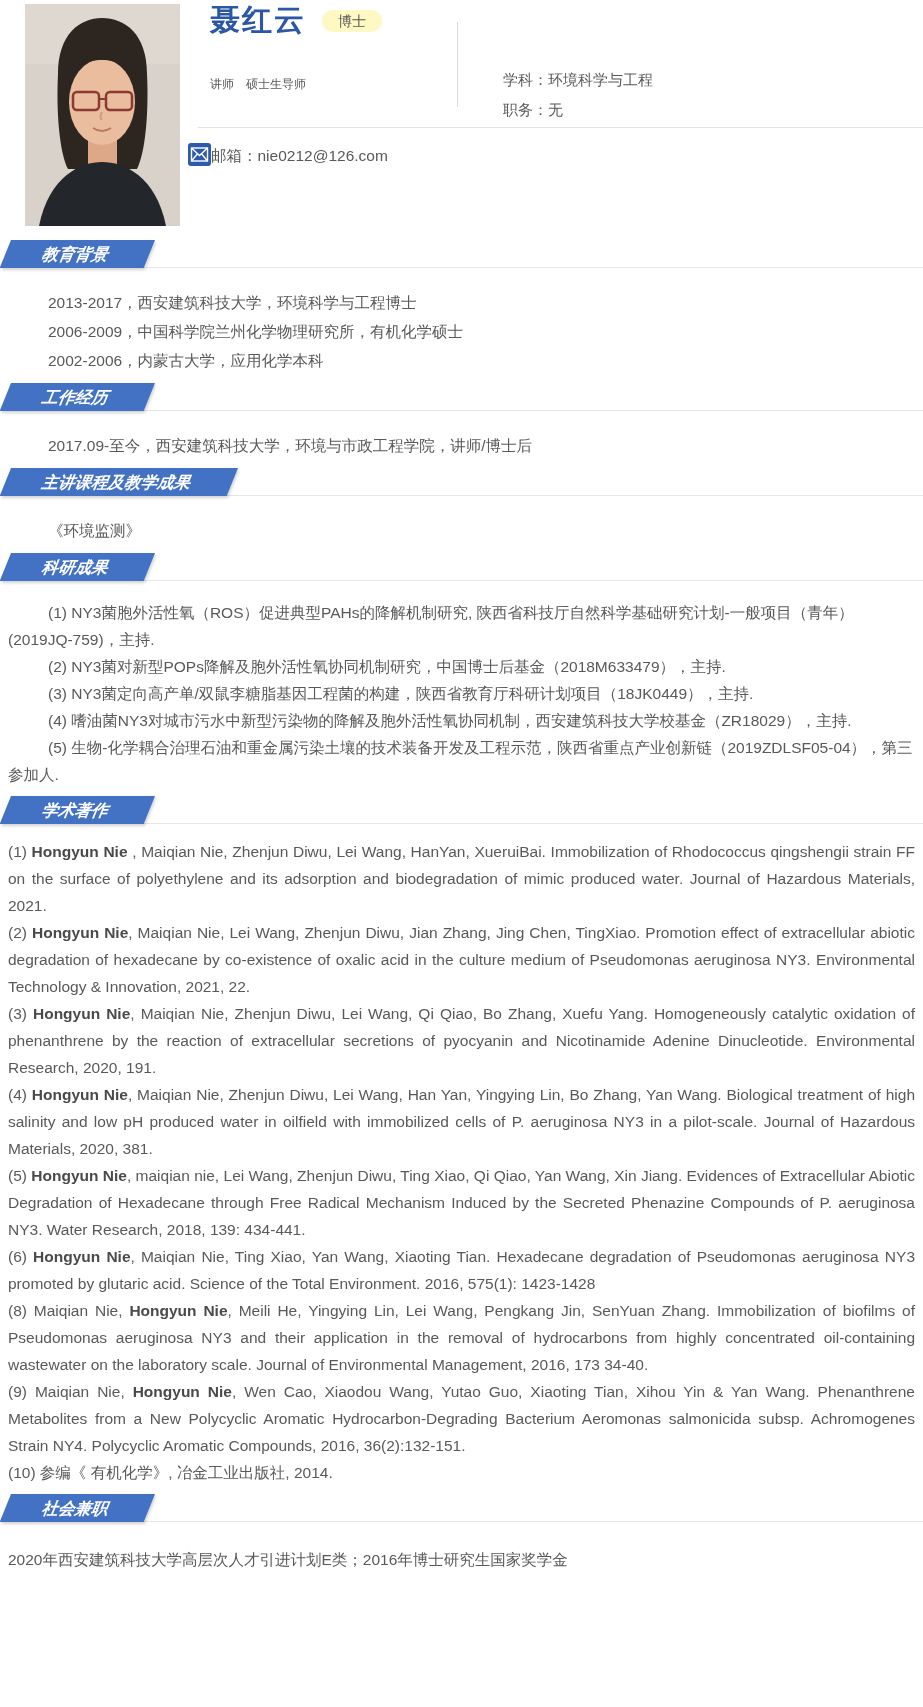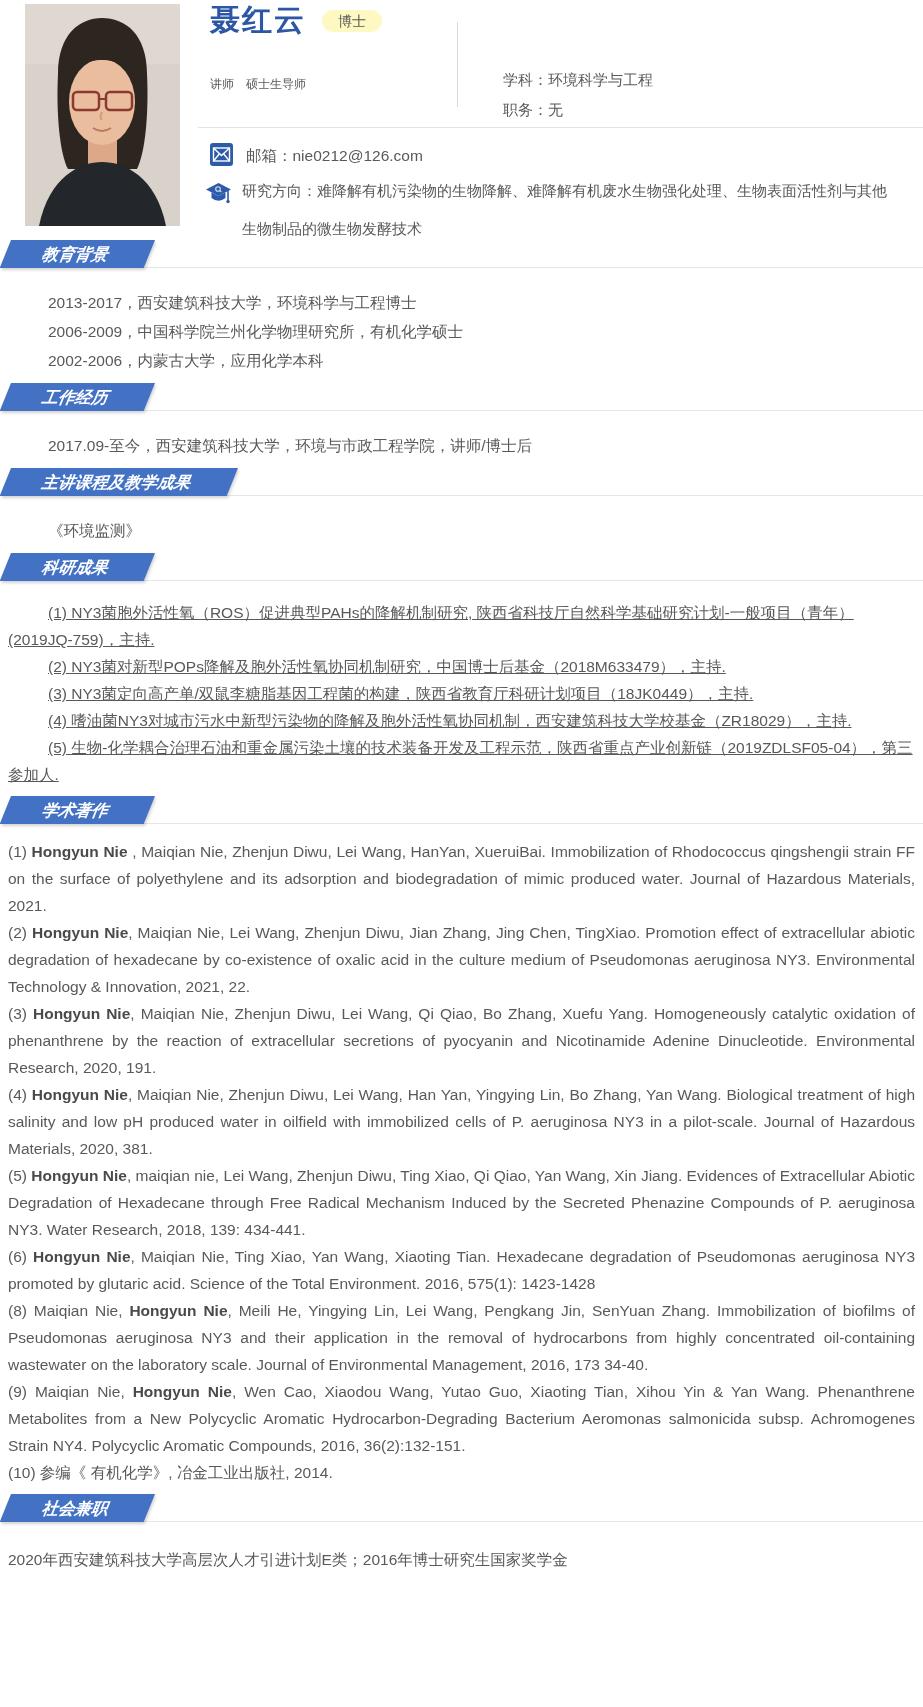--- a/index.html
+++ b/index.html
@@ -13,40 +13,40 @@
   .header{position:relative;height:230px;}
   .photo{position:absolute;left:25px;top:4px;width:155px;height:222px;overflow:hidden;}
   .photo svg{display:block;}
   .name-row{position:absolute;left:210px;top:0;display:flex;align-items:center;gap:16px;}
   .name{font-size:30px;font-weight:bold;color:#2b57a5;letter-spacing:2px;}
   .badge{background:#fef9c3;color:#555;font-size:14px;padding:4px 16px;border-radius:16px;line-height:1;}
   .titles{position:absolute;left:210px;top:76px;font-size:12px;color:#595959;}
   .vdivider{position:absolute;left:457px;top:22px;height:85px;width:1px;background:#d9d9d9;}
   .meta{position:absolute;left:503px;top:24px;font-size:15px;line-height:30px;color:#595959;margin-top:41px;}
   .hdivider{position:absolute;left:198px;right:0;top:127px;height:1px;background:#e3e3e3;}
-  .contact-row{position:absolute;left:210px;top:143px;display:flex;align-items:center;gap:13px;font-size:15.5px;justify-content:space-between;}
+  .contact-row{position:absolute;left:188px;top:143px;display:flex;align-items:center;font-size:15.5px;justify-content:space-between;}
   .research-row{position:absolute;left:205px;top:181px;display:flex;gap:10px;}
   .research-text{width:645px;font-size:15px;line-height:38px;margin-top:-9px;}
   .icon-box{flex:0 0 auto;}
   
   .section-head{position:relative;height:28px;}
   .section-head .rule{position:absolute;left:0;right:0;bottom:0;height:1px;background:#e6e6e6;}
   .banner{
     position:absolute;left:11px;top:0;height:28px;
     transform:skewX(-22deg);transform-origin:top left;
     background:#4372c4;color:#fff;font-weight:bold;font-size:16.5px;
     line-height:28px;padding:0 40px 0 38px;
     box-shadow:2px 2px 3px rgba(0,0,0,0.18);
     white-space:nowrap;
   }
   .mt10{margin-top:10px;}
   
   .plain-list{margin:20px 0 8px 48px;font-size:15.5px;line-height:29px;}
   .plain-row{margin:0;}
-  .research-list{margin:18px 8px 8px 8px;font-size:15.5px;line-height:27px;text-decoration:underline;}
+  .research-list{margin:18px 8px 8px 8px;font-size:15.5px;line-height:27px;}
   .research-item{margin:0;text-indent:40px;}
   .pub-list{margin:14px 8px 8px 8px;font-size:15.5px;line-height:27px;text-align:justify;}
   .pub-item{margin:0;}
   .pub-item b{color:#4a4a4a;}
   .social-list{margin:24px 0 0 8px;font-size:15.5px;line-height:27px;}
 </style>
 </head>
 <body>
 
 <div class="header">
@@ -96,33 +96,20 @@
       <svg width="23" height="23" viewBox="0 0 23 23" xmlns="http://www.w3.org/2000/svg">
         <rect width="23" height="23" rx="3" fill="#2d5ba9"></rect>
         <rect x="3.5" y="5" width="16" height="13" fill="none" stroke="#fff" stroke-width="1.4"></rect>
         <path d="M3.5,5 L11.5,12.5 L19.5,5" fill="none" stroke="#fff" stroke-width="1.4"></path>
         <path d="M3.5,18 L9.5,10.8 M19.5,18 L13.5,10.8" fill="none" stroke="#fff" stroke-width="1.4"></path>
       </svg>
     </span>
     <span>邮箱：nie0212@126.com</span>
   </div>
 
-  <div class="research-row">
-    <span class="icon-box">
-      <svg width="27" height="27" viewBox="0 0 27 27" xmlns="http://www.w3.org/2000/svg">
-        <path d="M13.5,2 L26,8.5 L13.5,15 L1,8.5 Z" fill="#2d5ba9"></path>
-        <path d="M6.5,11.5 L6.5,17 Q13.5,22.5 20.5,17 L20.5,11.5 L13.5,15 Z" fill="#2d5ba9"></path>
-        <line x1="23" y1="9.5" x2="23" y2="19" stroke="#2d5ba9" stroke-width="1.6"></line>
-        <circle cx="23" cy="20.5" r="1.7" fill="#2d5ba9"></circle>
-        <circle cx="13" cy="8" r="2.3" fill="none" stroke="#cfe0f5" stroke-width="1.1"></circle>
-        <line x1="14.7" y1="9.7" x2="16.5" y2="11.2" stroke="#cfe0f5" stroke-width="1.1"></line>
-      </svg>
-    </span>
-    <div class="research-text">研究方向：难降解有机污染物的生物降解、难降解有机废水生物强化处理、生物表面活性剂与其他生物制品的微生物发酵技术</div>
-  </div>
 </div>
 
 <div class="section-head mt10">
   <div class="rule"></div>
   <div class="banner">教育背景</div>
 </div>
 <div class="plain-list">
     <p class="plain-row">2013-2017，西安建筑科技大学，环境科学与工程博士</p>
     <p class="plain-row">2006-2009，中国科学院兰州化学物理研究所，有机化学硕士</p>
     <p class="plain-row">2002-2006，内蒙古大学，应用化学本科</p>

